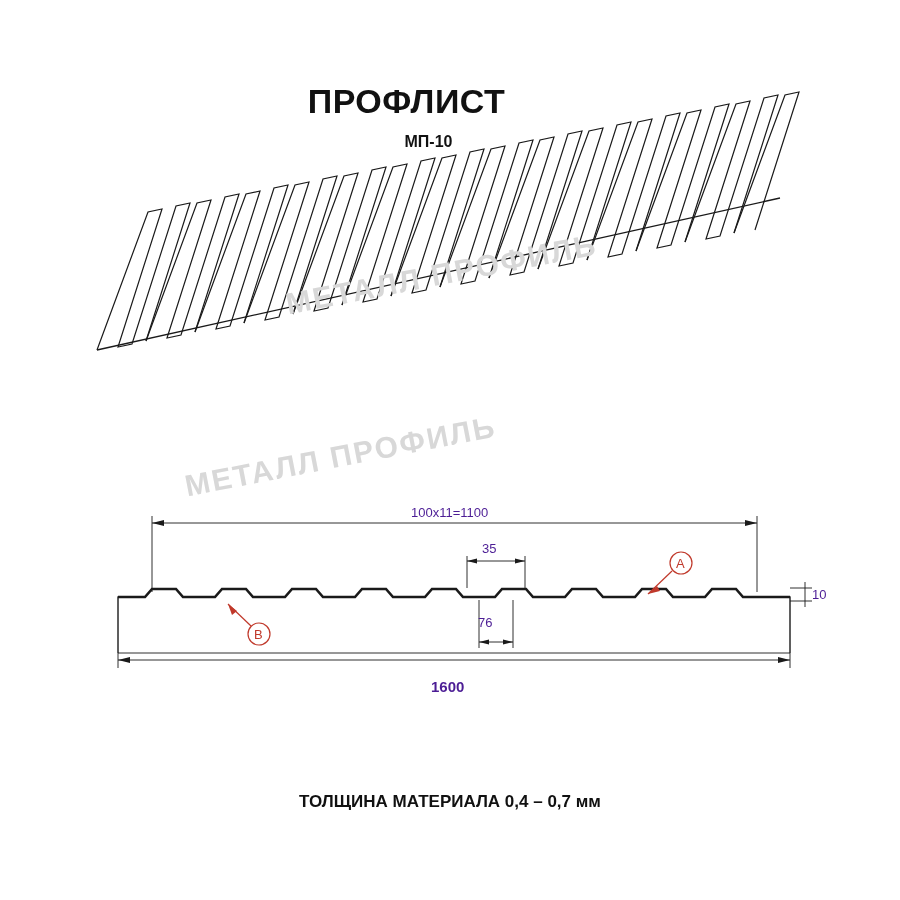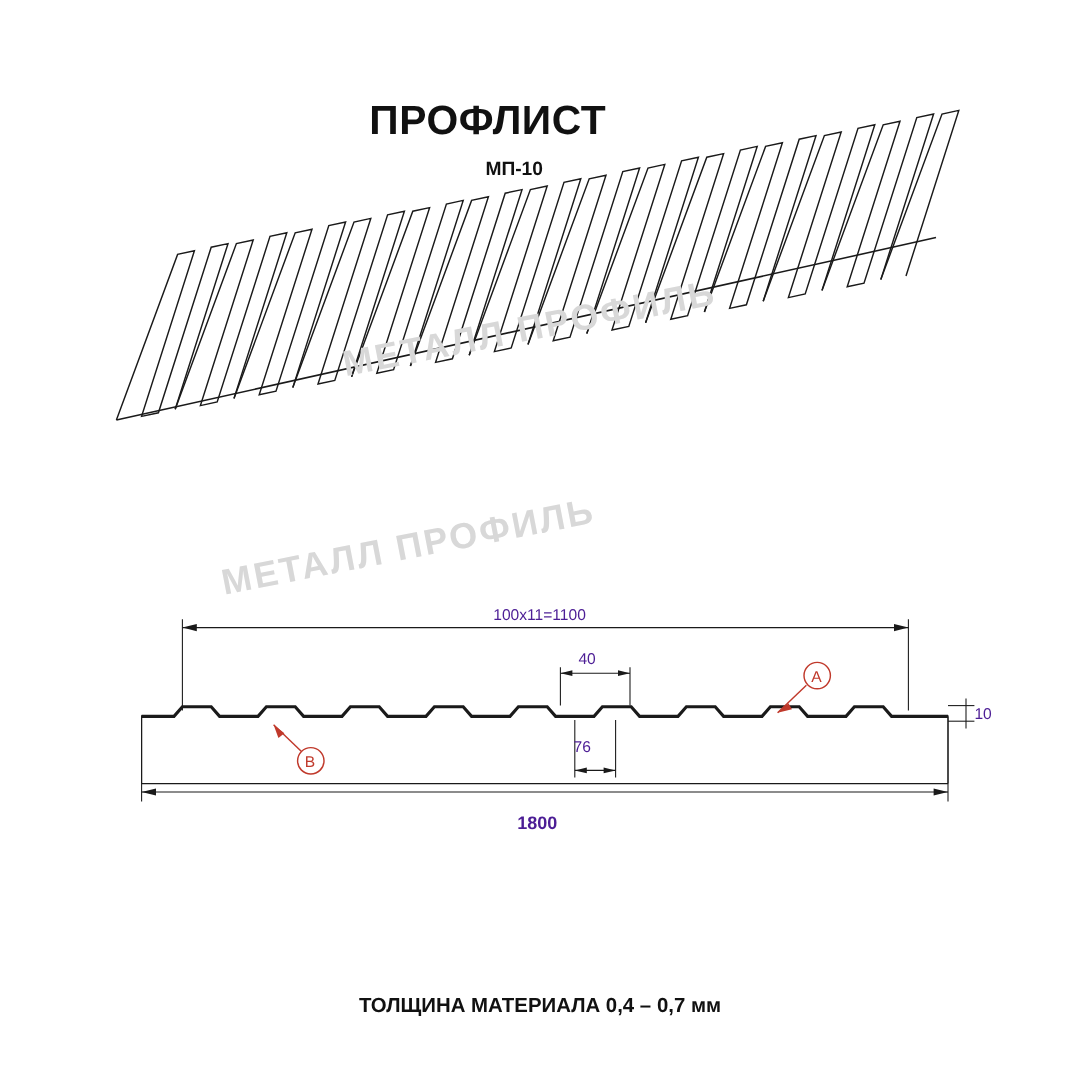--- a/index.html
+++ b/index.html
@@ -45,21 +45,20 @@
   }
   .footnote {
     position: absolute;
     left: 0;
     top: 792px;
     width: 900px;
     text-align: center;
     font-size: 17px;
     font-weight: bold;
     color: #111;
-    margin-top: 36px;
   }
   .dim-label {
     position: absolute;
     font-size: 13px;
     color: #4c1d95;
     white-space: nowrap;
   }
   .callout-label {
     position: absolute;
     font-size: 13px;
@@ -188,21 +187,21 @@
   </g>
 </svg>
 
 <div class="wm wm1">МЕТАЛЛ ПРОФИЛЬ</div>
 <div class="wm wm2">МЕТАЛЛ ПРОФИЛЬ</div>
 
 <div class="title">ПРОФЛИСТ</div>
 <div class="subtitle">МП-10</div>
 
 <div class="dim-label" style="left:411px; top:505px;">100x11=1100</div>
-<div class="dim-label" style="left:482px; top:541px;">40</div>
+<div class="dim-label" style="left:482px; top:541px;">35</div>
 <div class="dim-label" style="left:478px; top:615px;">76</div>
 <div class="dim-label" style="left:812px; top:587px;">10</div>
-<div class="dim-label" style="left:431px; top:678px; font-size:15px; font-weight:bold;">1800</div>
+<div class="dim-label" style="left:431px; top:678px; font-size:15px; font-weight:bold;">1600</div>
 
 <div class="callout-label" style="left:676px; top:556px;">A</div>
 <div class="callout-label" style="left:254px; top:627px;">B</div>
 
 <div class="footnote">ТОЛЩИНА МАТЕРИАЛА 0,4 – 0,7 мм</div>
 
 </body></html>

